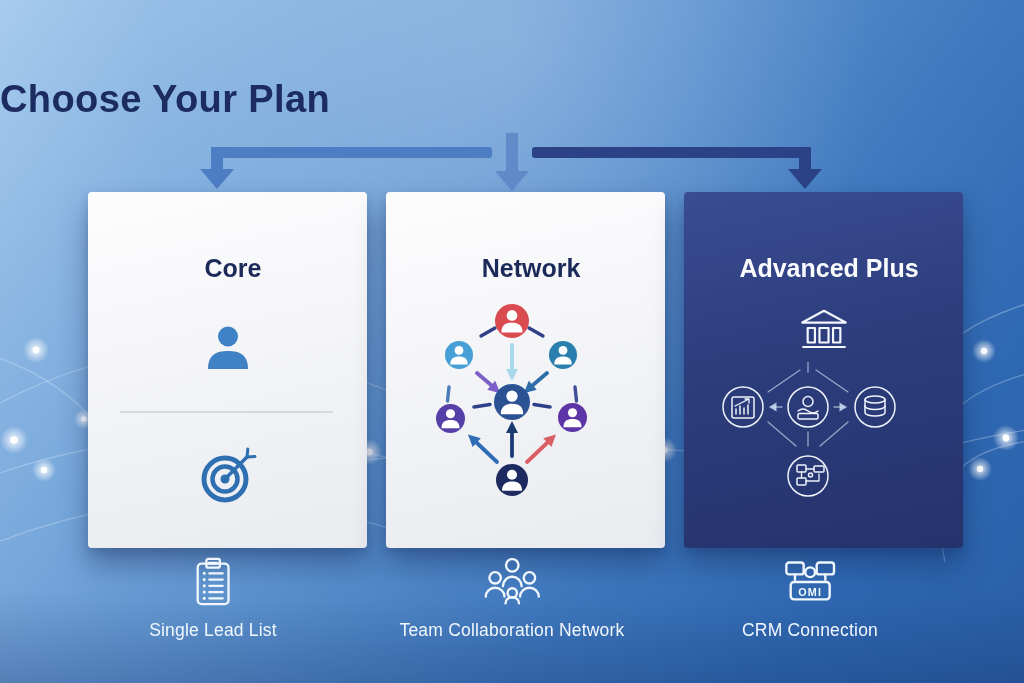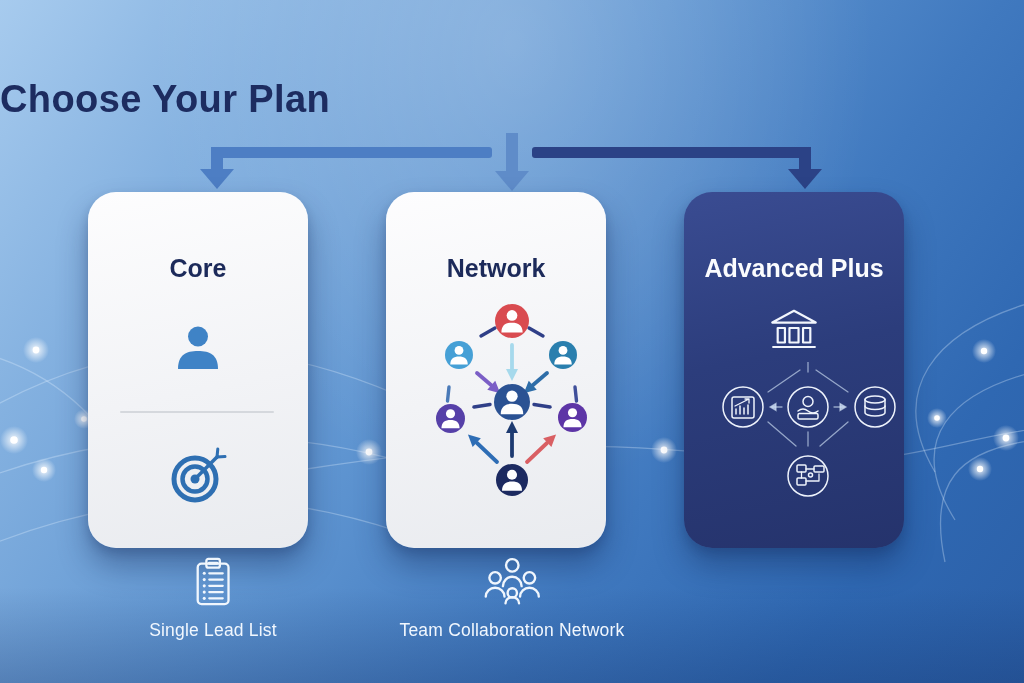--- a/index.html
+++ b/index.html
@@ -25,22 +25,22 @@
   .conn .stem.c{left:506px;top:133px;height:38px;background:#5f8cc9;}
   .conn .stem.l{left:211px;top:147px;height:23px;background:#4d7ec4;}
   .conn .stem.r{left:799px;top:147px;height:23px;background:#2b4286;}
   .conn .head{position:absolute;width:0;height:0;
     border-left:17px solid transparent;border-right:17px solid transparent;}
   .conn .head.c{left:495px;top:171px;border-top:20px solid #5f8cc9;}
   .conn .head.l{left:200px;top:169px;border-top:20px solid #4d7ec4;}
   .conn .head.r{left:788px;top:169px;border-top:20px solid #2b4286;}
 
   
-  .card{position:absolute;top:192px;width:220px;height:356px;border-radius:28px;z-index:2;
-    box-shadow:0 18px 30px rgba(15,36,84,.38),0 5px 10px rgba(15,36,84,.18);}
+  .card{position:absolute;top:192px;width:268px;height:356px;border-radius:4px;z-index:2;
+    box-shadow:0 18px 30px rgba(15,36,84,.38),0 5px 10px rgba(15,36,84,.18);padding-left:11px;}
   .card.light{background:linear-gradient(168deg,#fdfdfe 0%,#f2f3f6 55%,#e9ebef 100%);}
   .card.dark{background:linear-gradient(168deg,#3a4c92 0%,#2c3d7c 45%,#25336c 100%);}
   .card.core{left:88px;}
   .card.advanced{left:386px;}
   .card.plus{left:684px;}
   .card h2{margin:0;padding-top:62px;text-align:center;font-size:25px;font-weight:bold;color:#1c2a5a;}
   .card.dark h2{color:#fbfcfe;}
   .cicon{position:absolute;left:50%;transform:translateX(-50%);}
   .person-svg{top:132px;width:48px;height:46px;}
   .divider{position:absolute;top:219px;left:32px;right:34px;height:2px;background:#d5d8dd;border-radius:1px;}
@@ -284,14 +284,27 @@
         <path d="M6.5,39 a9,8.5 0 0 1 18,0"></path>
         <circle cx="48.5" cy="21" r="5.5"></circle>
         <path d="M39.5,39 a9,8.5 0 0 1 18,0"></path>
         <circle cx="32" cy="35.5" r="4.5"></circle>
         <path d="M25.5,45.5 a6.5,6 0 0 1 13,0"></path>
       </g>
     </svg>
     <div class="flabel">Team Collaboration Network</div>
   </div>
 
+  <div class="feature f3">
+    <svg class="ficon" viewBox="0 0 52 48">
+      <g fill="none" stroke="#f0f6fd" stroke-width="2.2" stroke-linecap="round" stroke-linejoin="round">
+        <rect x="4" y="6" width="16" height="11" rx="2.5"></rect>
+        <rect x="32" y="6" width="16" height="11" rx="2.5"></rect>
+        <circle cx="26" cy="15" r="4.5"></circle>
+        <path d="M12,17 v5 M40,17 v5"></path>
+        <rect x="8" y="24" width="36" height="16" rx="3"></rect>
+      </g>
+      <text x="26" y="36.5" text-anchor="middle" font-size="10" font-weight="bold" letter-spacing="1" fill="#f0f6fd" font-family="Liberation Sans, sans-serif">OMI</text>
+    </svg>
+    <div class="flabel">CRM Connection</div>
+  </div>
 
 </div>
 
 </body></html>

